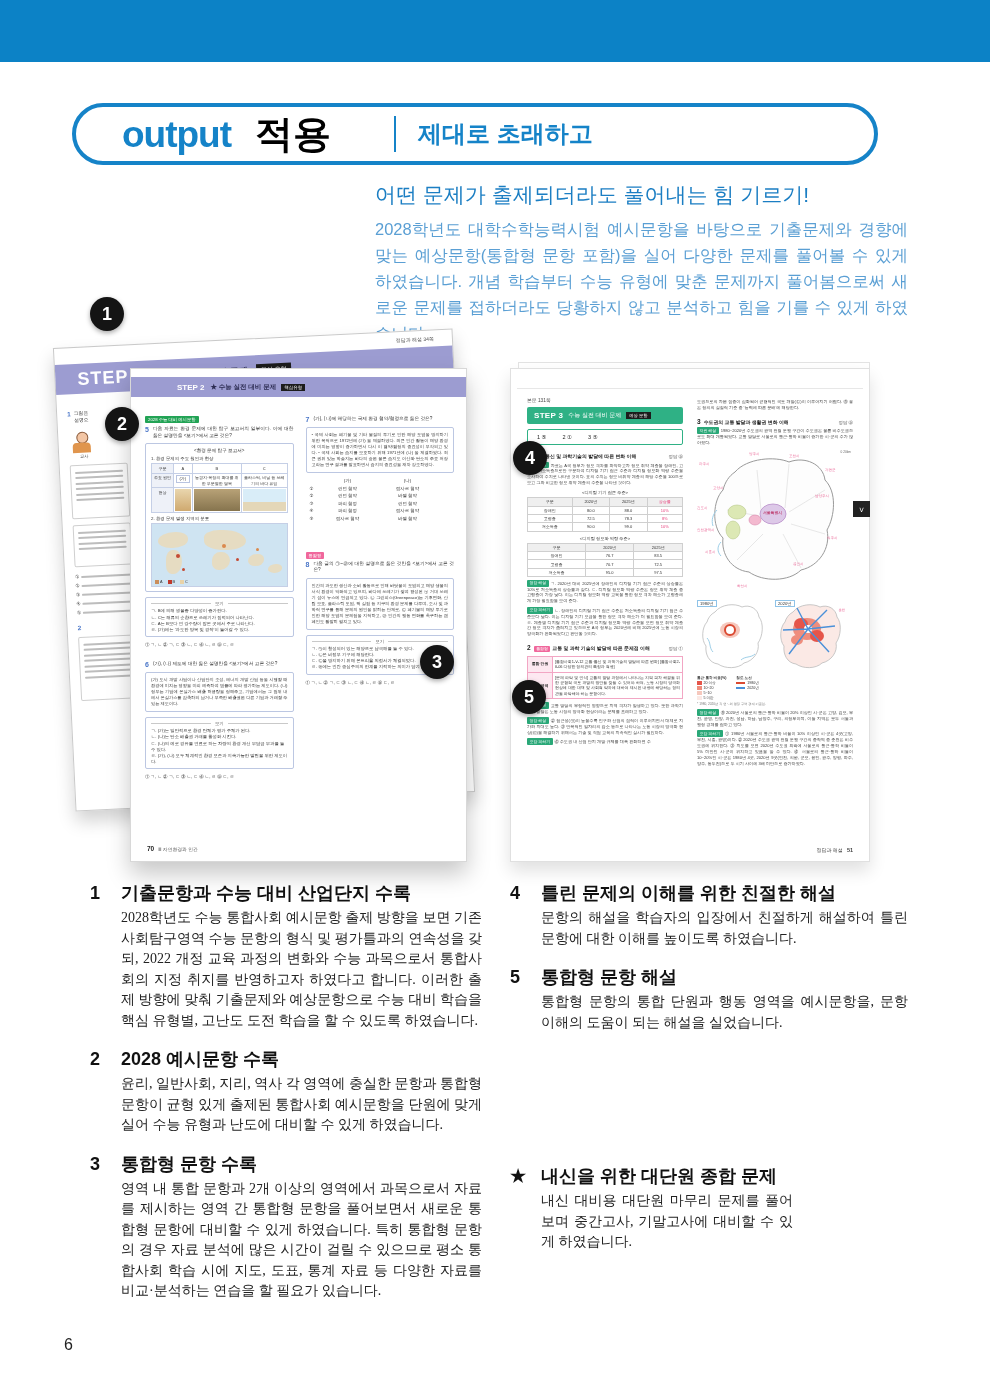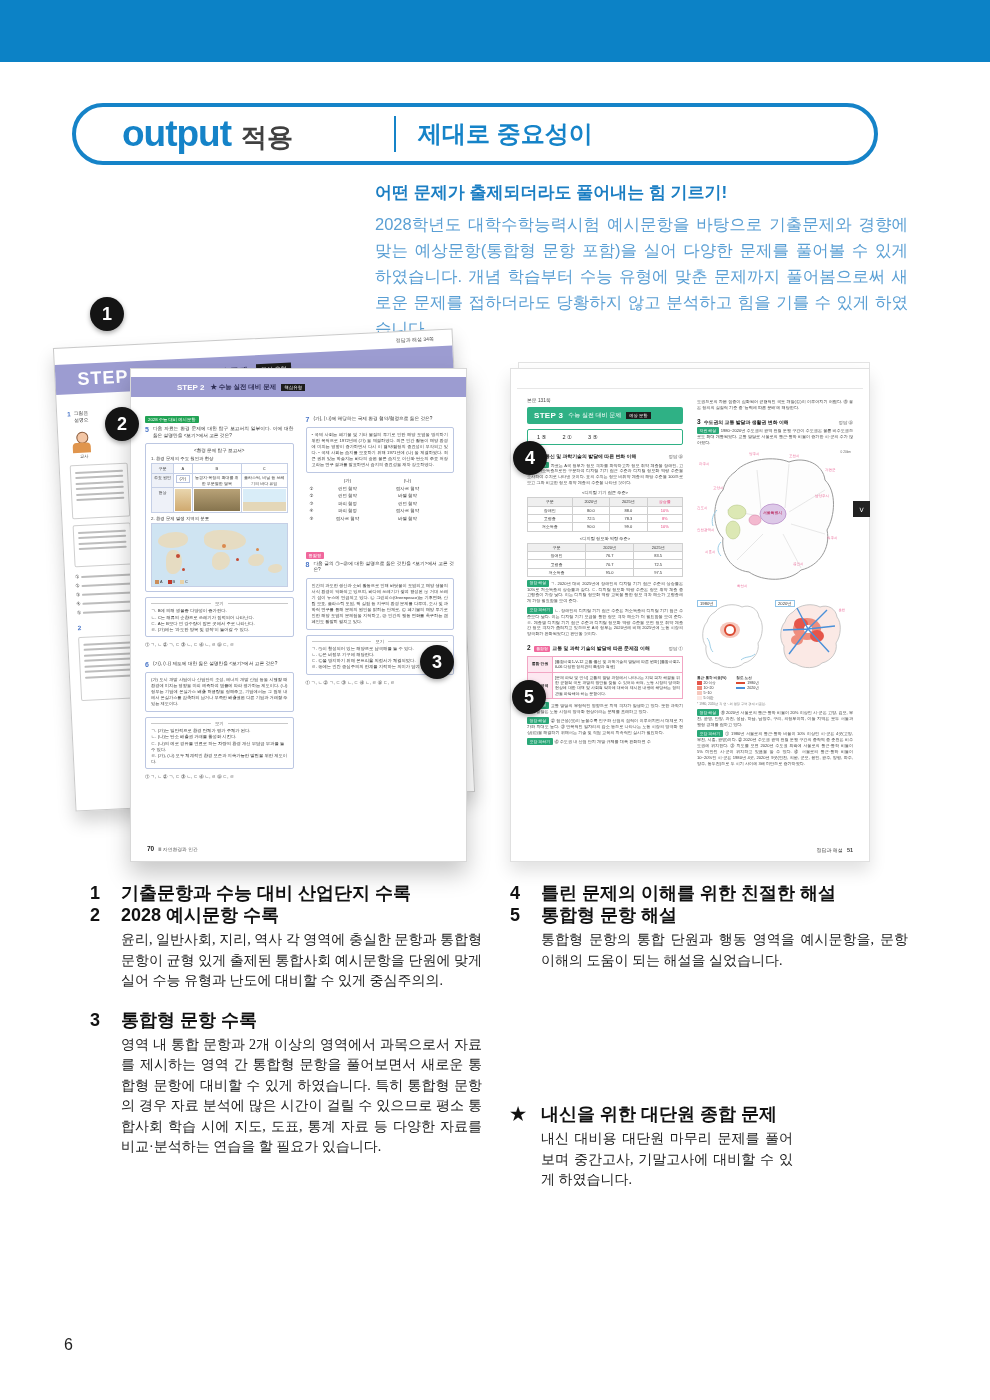--- a/index.html
+++ b/index.html
@@ -4,25 +4,25 @@
 <style>
   html,body{margin:0;padding:0;background:#fff;}
   #page{position:relative;width:990px;height:1400px;background:#fff;overflow:hidden;
         font-family:"Liberation Sans",sans-serif;color:#222;}
   
   .topbar{position:absolute;left:0;top:0;width:990px;height:62px;background:#0c82c6;}
   .pill{position:absolute;left:72px;top:103px;width:806px;height:62px;box-sizing:border-box;
         border:4px solid #1583c8;border-radius:35px;display:flex;align-items:center;background:#fff;}
   .brand{display:flex;align-items:baseline;padding-left:46px;width:272px;}
   .brand-en{font-size:37px;font-weight:bold;color:#1583c8;letter-spacing:-1px;}
-  .brand-ko{font-size:26px;font-weight:bold;color:#404040;margin-left:10px;}
+  .brand-ko{font-size:38px;font-weight:bold;color:#000000;margin-left:24px;}
   .pill-div{width:2px;height:36px;background:#1583c8;}
   .pill-sub{margin-left:22px;font-size:24px;font-weight:bold;color:#1583c8;}
   .intro{position:absolute;left:375px;top:181px;width:533px;}
-  .intro-head{font-size:17px;font-weight:bold;color:#1b7ec3;margin-bottom:7px;}
+  .intro-head{font-size:21px;font-weight:normal;color:#1b7ec3;margin-bottom:7px;}
   .intro-body{font-size:16.5px;color:#5a9fd4;line-height:26px;text-align:justify;}
   
   .callout{position:absolute;width:34px;height:34px;border-radius:50%;background:#141414;color:#fff;
            font-size:18px;font-weight:bold;display:flex;align-items:center;justify-content:center;
            z-index:40;box-shadow:0 2px 5px rgba(0,0,0,.35);}
   
   .bar{height:2px;background:#bdbdbd;border-radius:1px;margin:3.5px 3px;}
   
   .backpage{position:absolute;left:64px;top:338px;width:398px;height:462px;background:#fff;
             border:1px solid #c9c9c9;transform:rotate(-2.8deg);z-index:1;
@@ -166,21 +166,21 @@
 <div id="page">
 
   <div class="topbar"></div>
 
   <div class="pill">
     <div class="brand">
       <span class="brand-en">output</span>
       <span class="brand-ko">적용</span>
     </div>
     <div class="pill-div"></div>
-    <div class="pill-sub">제대로 중요성이</div>
+    <div class="pill-sub">제대로 초래하고</div>
   </div>
 
   <div class="intro">
     <div class="intro-head">어떤 문제가 출제되더라도 풀어내는 힘 기르기!</div>
     <div class="intro-body">2028학년도 대학수학능력시험 예시문항을 바탕으로 기출문제와 경향에 맞는 예상문항(통합형 문항 포함)을 실어 다양한 문제를 풀어볼 수 있게 하였습니다. 개념 학습부터 수능 유형에 맞춘 문제까지 풀어봄으로써 새로운 문제를 접하더라도 당황하지 않고 분석하고 힘을 기를 수 있게 하였습니다.</div>
   </div>
 
   <div class="callout" style="left:90px;top:297px;">1</div>
   <div class="callout" style="left:105px;top:407px;">2</div>
   <div class="callout" style="left:420px;top:645px;">3</div>
@@ -644,43 +644,45 @@
       <span>정답과 해설</span><b>51</b>
     </div>
   </div>
 
   <div class="fcol left">
     <div class="feature">
       <div class="f-head">
           <span class="f-num">1</span>
           <span>기출문항과 수능 대비 산업단지 수록</span>
         </div>
+      <div class="f-body">2028학년도 수능 통합사회 예시문항 출제 방향을 보면 기존 사회탐구영역 수능 문항의 형식 및 평가틀과의 연속성을 갖되, 2022 개정 교육 과정의 변화와 수능 과목으로서 통합사회의 지정 취지를 반영하고자 하였다고 합니다. 이러한 출제 방향에 맞춰 기출문제와 예상문항으로 수능 대비 학습을 핵심 유형별, 고난도 도전 학습을 할 수 있도록 하였습니다.</div>
     </div>
     <div class="feature">
       <div class="f-head">
           <span class="f-num">2</span>
           <span>2028 예시문항 수록</span>
         </div>
-      <div class="f-body">윤리, 일반사회, 지리, 역사 각 영역에 충실한 문항과 통합형 문항이 균형 있게 출제된 통합사회 예시문항을 단원에 맞게 실어 수능 유형과 난도에 대비할 수 있게 중심주의의.</div>
+      <div class="f-body">윤리, 일반사회, 지리, 역사 각 영역에 충실한 문항과 통합형 문항이 균형 있게 출제된 통합사회 예시문항을 단원에 맞게 실어 수능 유형과 난도에 대비할 수 있게 하였습니다.</div>
     </div>
     <div class="feature">
       <div class="f-head">
           <span class="f-num">3</span>
           <span>통합형 문항 수록</span>
         </div>
       <div class="f-body">영역 내 통합 문항과 2개 이상의 영역에서 과목으로서 자료를 제시하는 영역 간 통합형 문항을 풀어보면서 새로운 통합형 문항에 대비할 수 있게 하였습니다. 특히 통합형 문항의 경우 자료 분석에 많은 시간이 걸릴 수 있으므로 평소 통합사회 학습 시에 지도, 도표, 통계 자료 등 다양한 자료를 비교·분석하는 연습을 할 필요가 있습니다.</div>
     </div>
   </div>
 
   <div class="fcol right">
     <div class="feature">
       <div class="f-head">
           <span class="f-num">4</span>
           <span>틀린 문제의 이해를 위한 친절한 해설</span>
         </div>
+      <div class="f-body">문항의 해설을 학습자의 입장에서 친절하게 해설하여 틀린 문항에 대한 이해를 높이도록 하였습니다.</div>
     </div>
     <div class="feature">
       <div class="f-head">
           <span class="f-num">5</span>
           <span>통합형 문항 해설</span>
         </div>
       <div class="f-body">통합형 문항의 통합 단원과 행동 영역을 예시문항을, 문항 이해의 도움이 되는 해설을 실었습니다.</div>
     </div>
 
     <div class="feature star-block">

